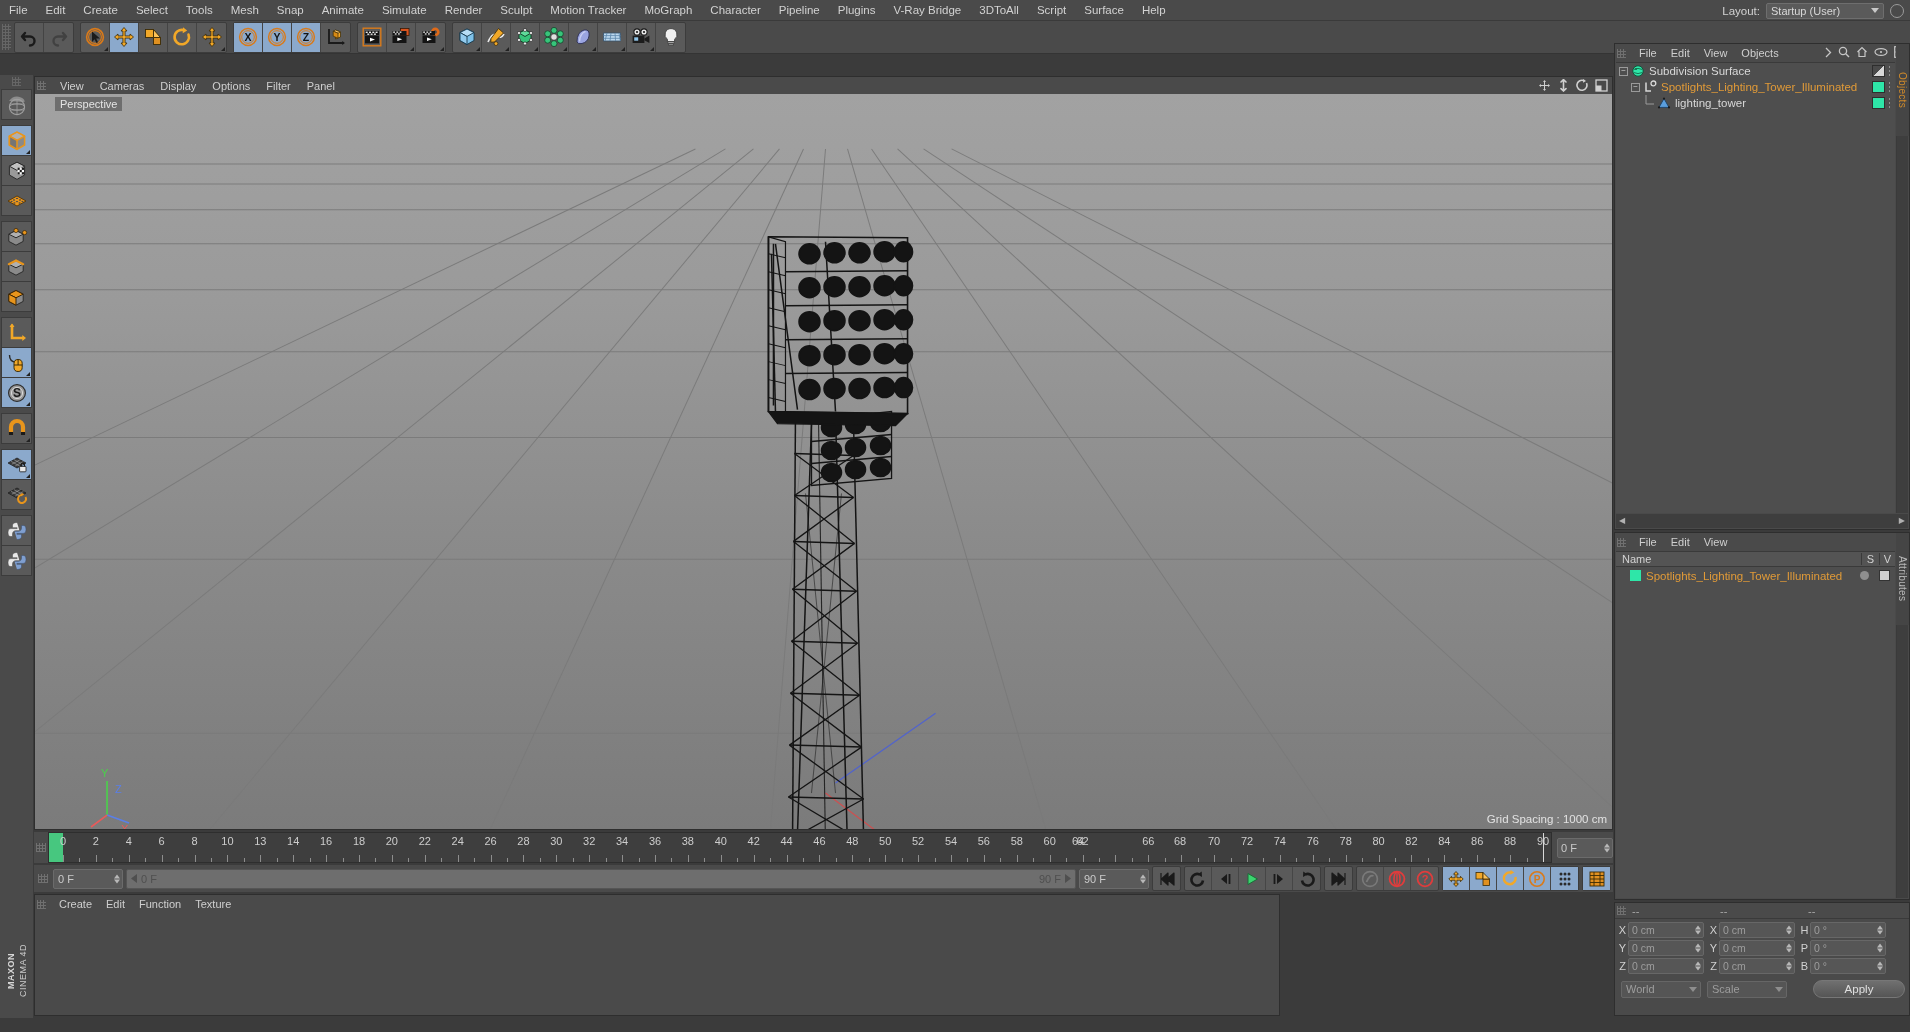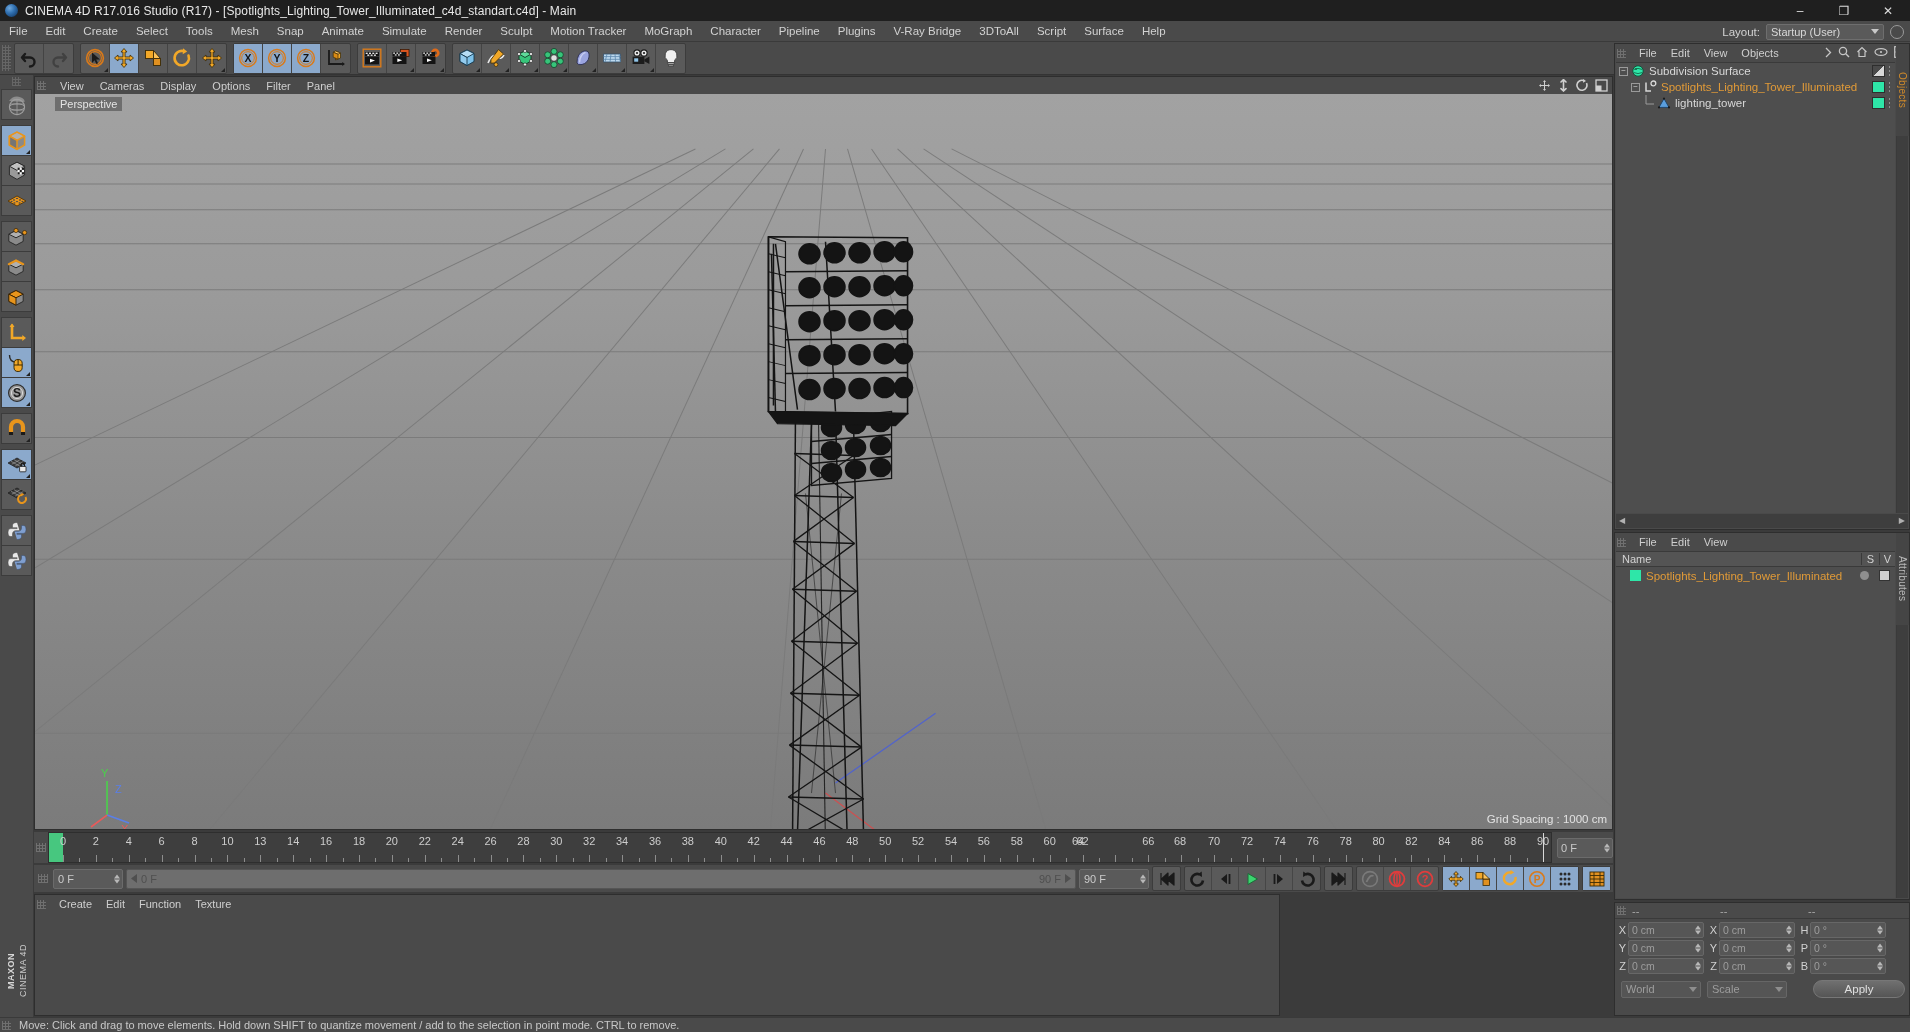--- a/index.html
+++ b/index.html
@@ -376,29 +376,20 @@
                       repeating-linear-gradient(90deg, #8a8a8a 0 1px, transparent 1px 3px);
     background-size: 3px 3px; opacity: .6; margin-right: 8px;
   }
   .statusbar .stext { white-space: nowrap; }
 </style>
 </head>
 <body>
 
 <div class="app">
 
-  <div class="titlebar">
-    <div class="tb-logo"></div>
-    <div class="tb-text">CINEMA 4D R17.016 Studio (R17) - [Spotlights_Lighting_Tower_Illuminated_c4d_standart.c4d] - Main</div>
-    <div class="win-btns">
-      <div class="win-btn">–</div>
-      <div class="win-btn">❐</div>
-      <div class="win-btn close">✕</div>
-    </div>
-  </div>
 
   <div class="menubar">
     <div class="mi">File</div>
     <div class="mi">Edit</div>
     <div class="mi">Create</div>
     <div class="mi">Select</div>
     <div class="mi">Tools</div>
     <div class="mi">Mesh</div>
     <div class="mi">Snap</div>
     <div class="mi">Animate</div>
@@ -1559,18 +1550,14 @@
         <span class="caret2"></span>
       </div>
       <div class="coord-sel">
         <span>Scale</span>
         <span class="caret2"></span>
       </div>
       <div class="apply-btn">Apply</div>
     </div>
   </div>
 
-  <div class="statusbar">
-    <div class="sgrip"></div>
-    <div class="stext">Move: Click and drag to move elements. Hold down SHIFT to quantize movement / add to the selection in point mode. CTRL to remove.</div>
-  </div>
 
 </div>
 
 </body></html>

